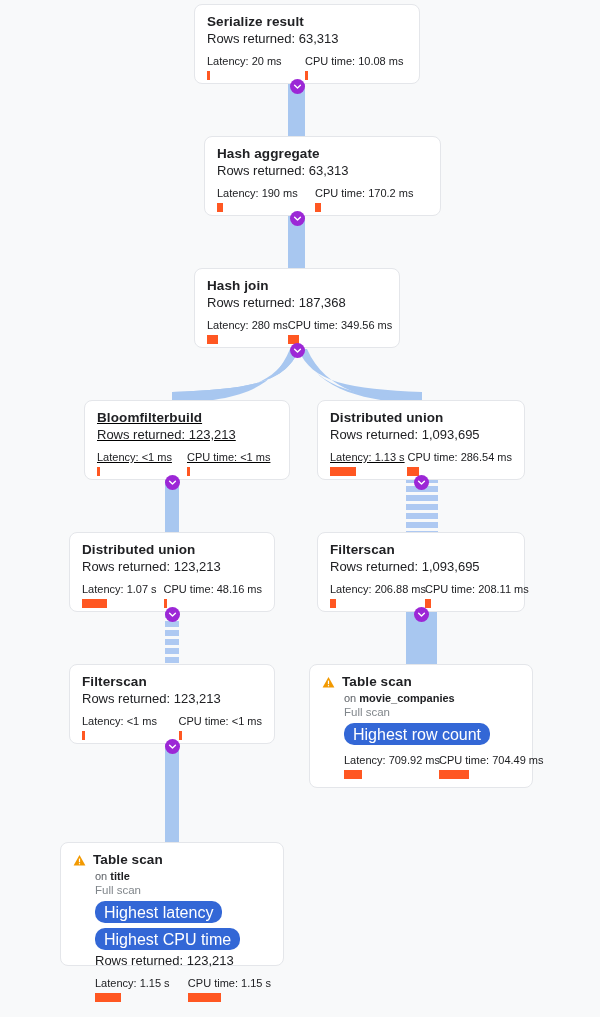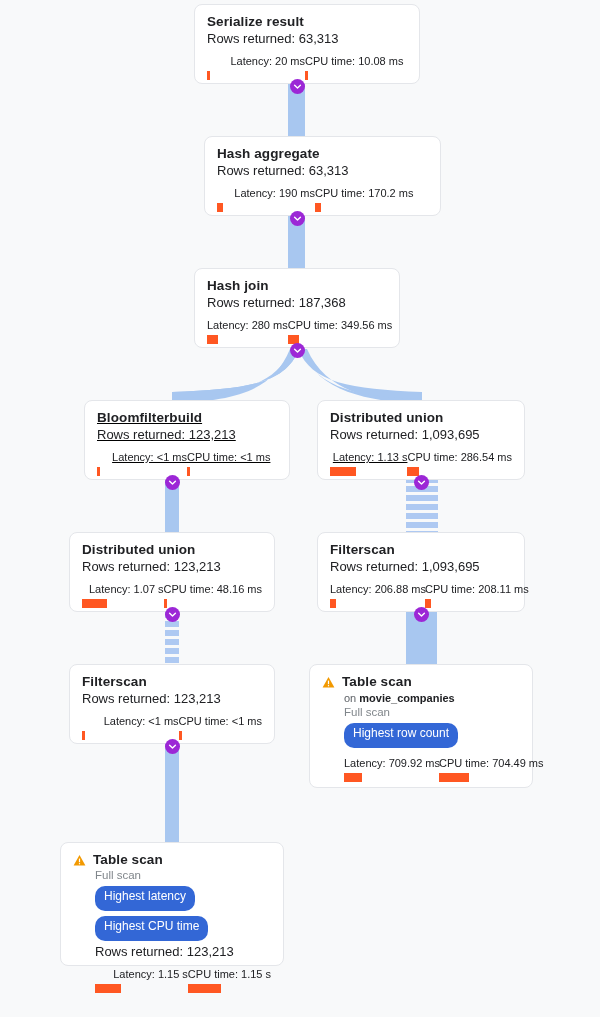--- a/index.html
+++ b/index.html
@@ -68,23 +68,23 @@
   }
   .badges {
     display: flex;
     flex-wrap: wrap;
     gap: 5px;
     margin: 4px 0 3px 0;
   }
   .badge {
     background: #3367d6;
     color: #ffffff;
-    font-size: 12px;
+    font-size: 16px;
     line-height: 1;
-    padding: 4px 9px 9px 9px;
+    padding: 4px 9px 2px 9px;
     border-radius: 10px;
     white-space: nowrap;
     text-align: right;
   }
   .rows {
     font-size: 13px;
     color: #202124;
     line-height: 15px;
     margin-top: 1px;
   }
@@ -94,21 +94,20 @@
   }
   .metric {
     display: flex;
     flex-direction: column;
   }
   .metric-label {
     font-size: 11px;
     color: #202124;
     line-height: 13px;
     white-space: nowrap;
-    text-align: right;
   }
   .metric-bar {
     height: 9px;
     background: #ff5722;
     margin-top: 3px;
   }
   .indent { padding-left: 22px; }
   
   .toggle {
     position: absolute;
@@ -330,20 +329,24 @@
       <span class="warn-icon">
         <svg width="13" height="13" viewBox="0 0 13 13">
           <path d="M6.5 1 L12.4 11.6 L0.6 11.6 Z" fill="#f29900"></path>
           <rect x="5.9" y="4.6" width="1.2" height="3.6" fill="#ffffff"></rect>
           <rect x="5.9" y="9.1" width="1.2" height="1.2" fill="#ffffff"></rect>
         </svg>
       </span>
       <div class="node-title">Table scan</div>
     </div>
     <div class="indent">
+      <div class="node-sub">
+        <span>on</span>
+        <span class="tbl">title</span>
+      </div>
       <div class="node-scan">Full scan</div>
       <div class="badges">
         <span class="badge">Highest latency</span>
         <span class="badge">Highest CPU time</span>
       </div>
       <div class="rows">Rows returned: 123,213</div>
       <div class="metrics">
         <div class="metric" style="width:100px;">
           <div class="metric-label">Latency: 1.15 s</div>
           <div class="metric-bar" style="width:26px;"></div>

